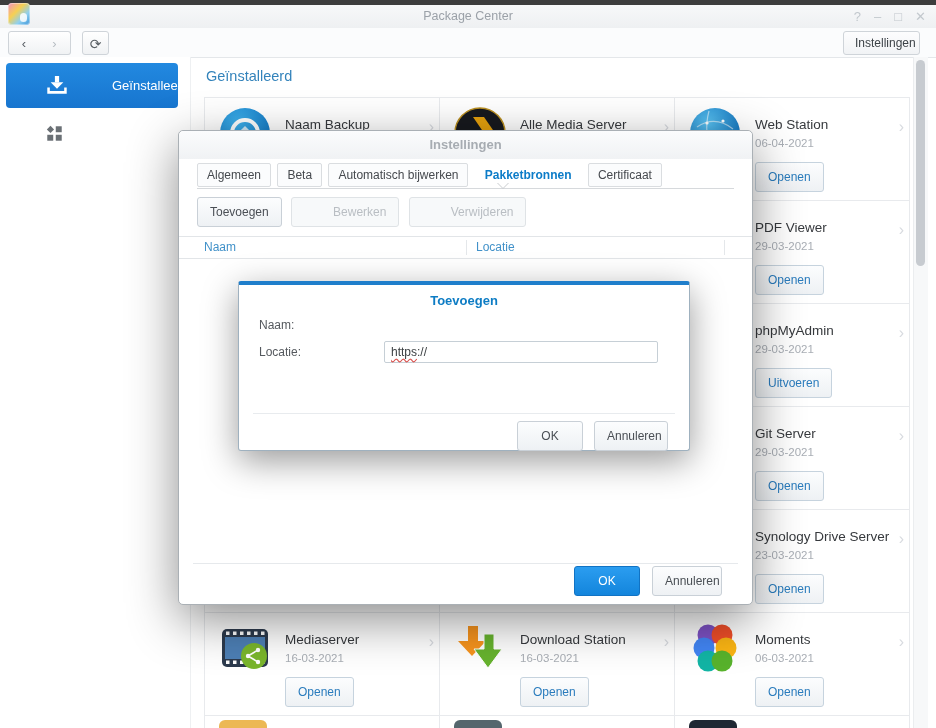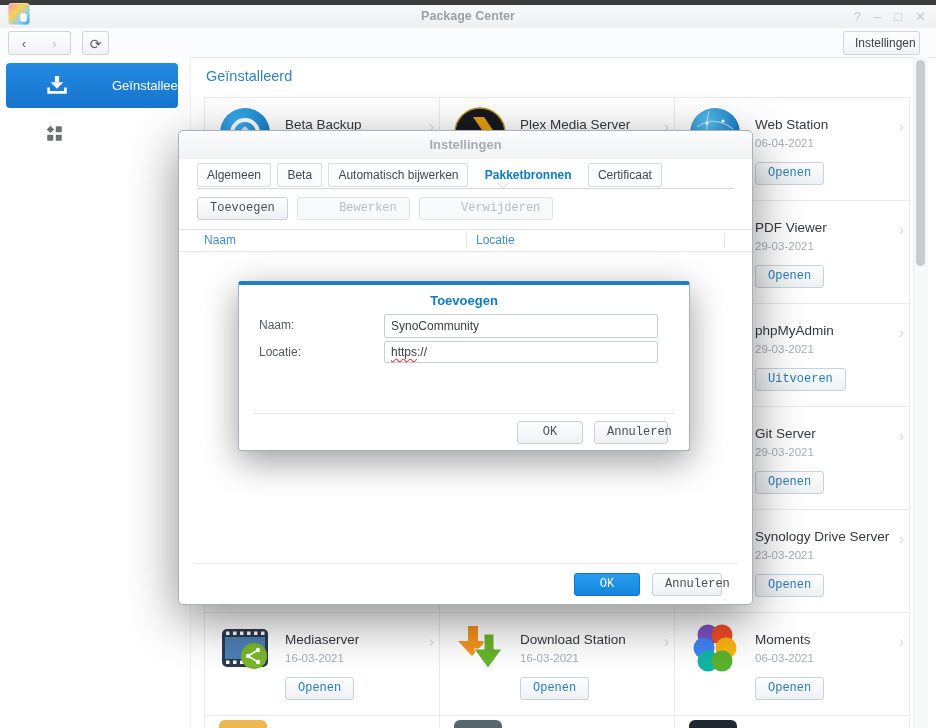--- a/index.html
+++ b/index.html
@@ -2,21 +2,21 @@
 <html><head>
 <meta charset="utf-8">
 <style>
   html,body{margin:0;padding:0;}
   body{width:936px;height:728px;position:relative;overflow:hidden;background:#fff;
        font-family:"Liberation Sans",sans-serif;font-size:12px;color:#36393d;}
   
   .topstrip{position:absolute;top:0;left:0;right:0;height:5px;background:#3d3d3d;}
   .titlebar{position:absolute;top:5px;left:0;right:0;height:23px;
             background:linear-gradient(#f7f8f9,#eef0f2);}
-  .win-title{text-align:center;line-height:23px;font-weight:bold;font-size:12.5px;color:#9ba1a8;}
+  .win-title{text-align:center;line-height:23px;font-weight:normal;font-size:12.5px;color:#9ba1a8;}
   .app-icon{position:absolute;left:8px;top:3px;width:22px;height:22px;border-radius:4px;
             background:linear-gradient(135deg,#f291c0 0%,#f6d052 38%,#8fd0f0 68%,#3a93d8 100%);
             box-shadow:inset 0 0 0 1px rgba(255,255,255,.4);z-index:6;}
   .app-icon:after{content:"";position:absolute;right:3px;bottom:3px;width:7px;height:9px;
             border-radius:4px;background:rgba(255,255,255,.85);}
   .win-controls{position:absolute;right:10px;top:5px;height:23px;display:flex;gap:13px;
             align-items:center;color:#c2c8cd;font-size:13px;}
   .win-controls span{cursor:default;}
   .toolbar{position:absolute;top:28px;left:0;right:0;height:29px;background:#fbfcfd;
            border-bottom:1px solid #e4e7ea;}
@@ -51,23 +51,23 @@
   
   .content-heading{position:absolute;left:206px;top:68px;color:#3383bb;font-size:14.5px;z-index:1;}
   .grid{position:absolute;left:204px;top:97px;width:705px;display:grid;
         grid-template-columns:repeat(3,235px);grid-auto-rows:103px;
         border-top:1px solid #e8eaed;border-left:1px solid #e8eaed;z-index:1;}
   .cell{border-right:1px solid #e8eaed;border-bottom:1px solid #e8eaed;position:relative;background:#fff;}
   .picon{position:absolute;left:14px;top:9px;width:52px;height:52px;}
   .ptitle{position:absolute;left:80px;top:19px;font-size:13.5px;color:#36393d;white-space:nowrap;}
   .pdate{position:absolute;left:80px;top:39px;font-size:11.5px;color:#a9aeb5;}
   .chev{position:absolute;right:5px;top:20px;color:#d8dbe0;font-size:16px;}
-  .btn{display:inline-block;box-sizing:border-box;height:23px;line-height:21px;padding:0 12px;
+  .btn{display:inline-block;box-sizing:border-box;height:30px;line-height:21px;padding:0 12px;
        border:1px solid #c9d0d7;border-radius:3px;background:linear-gradient(#fcfdfe,#eef1f4);
-       color:#4a4f55;font-size:12px;text-align:center;font-family:Liberation Mono, monospace;cursor:pointer;}
+       color:#4a4f55;font-size:12px;text-align:center;font-family:Liberation Sans, sans-serif;cursor:pointer;}
   .btn.open{position:absolute;left:80px;top:64px;color:#2a7cbd;border-color:#c6d3de;}
   .btn.disabled{color:#b9bec3;border-color:#dfe3e6;background:#f7f9fa;cursor:default;padding-left:41px;}
   .btn.primary{background:linear-gradient(#2b9df0,#1385dc);border-color:#1173c4;color:#fff;}
   .part-icon{position:absolute;left:14px;top:4px;width:48px;height:40px;border-radius:6px;}
   
   .sb-track{position:absolute;left:913px;top:57px;width:14px;bottom:0;background:#f7f8f9;
             border-left:1px solid #ebedef;}
   .sb-thumb{position:absolute;left:916px;top:60px;width:9px;height:206px;background:#c7cbd0;border-radius:5px;}
   
   .dlg1{position:absolute;left:178px;top:130px;width:575px;height:475px;box-sizing:border-box;
@@ -160,31 +160,31 @@
             <radialGradient id="hbg" cx="35%" cy="30%" r="80%">
           <stop offset="0%" stop-color="#3eb1ec"></stop>
               <stop offset="100%" stop-color="#0f72bf"></stop>
             </radialGradient>
           </defs>
         <circle cx="26" cy="26" r="25" fill="url(#hbg)"></circle>
         <circle cx="26" cy="26" r="13" fill="none" stroke="#fff" stroke-width="4"></circle>
         <rect x="21" y="21" width="10" height="10" fill="#cfe9f8" transform="rotate(45 26 26)"></rect>
       </svg>
     </div>
-    <div class="ptitle">Beta Backup</div>
+    <div class="ptitle">Naam Backup</div>
     <span class="chev">›</span>
   </div>
   <div class="cell">
     <div class="picon">
       <svg width="52" height="52" viewBox="0 0 52 52">
         <circle cx="26" cy="26" r="25" fill="#17191e" stroke="#b98e20" stroke-width="1.5"></circle>
         <polygon points="19,10 30,10 41,26 30,42 19,42 30,26" fill="#e5a00d"></polygon>
       </svg>
     </div>
-    <div class="ptitle">Plex Media Server</div>
+    <div class="ptitle">Alle Media Server</div>
     <span class="chev">›</span>
   </div>
   <div class="cell">
     <div class="picon">
       <svg width="52" height="52" viewBox="0 0 52 52">
         <defs>
             <radialGradient id="wsg" cx="35%" cy="30%" r="80%">
           <stop offset="0%" stop-color="#59c2f2"></stop>
               <stop offset="100%" stop-color="#0a69b5"></stop>
             </radialGradient>
@@ -335,19 +335,18 @@
     <span class="th-div" style="left:545px"></span>
   </div>
   <div class="dlg1-divider"></div>
   <button class="btn primary dlg1-ok">OK</button>
   <button class="btn dlg1-cancel">Annuleren</button>
 </div>
 
 <div class="dlg2">
   <div class="dlg2-title">Toevoegen</div>
   <span class="flabel" style="top:29px">Naam:</span>
-  <input class="finput" style="top: 29px;" value="SynoCommunity">
   <span class="flabel" style="top:56px">Locatie:</span>
   <div class="finput" style="top:56px"><span class="wavy">https</span><span>://</span></div>
   <div class="dlg2-divider"></div>
   <button class="btn dlg2-ok">OK</button>
   <button class="btn dlg2-cancel">Annuleren</button>
 </div>
 
 </body></html>

